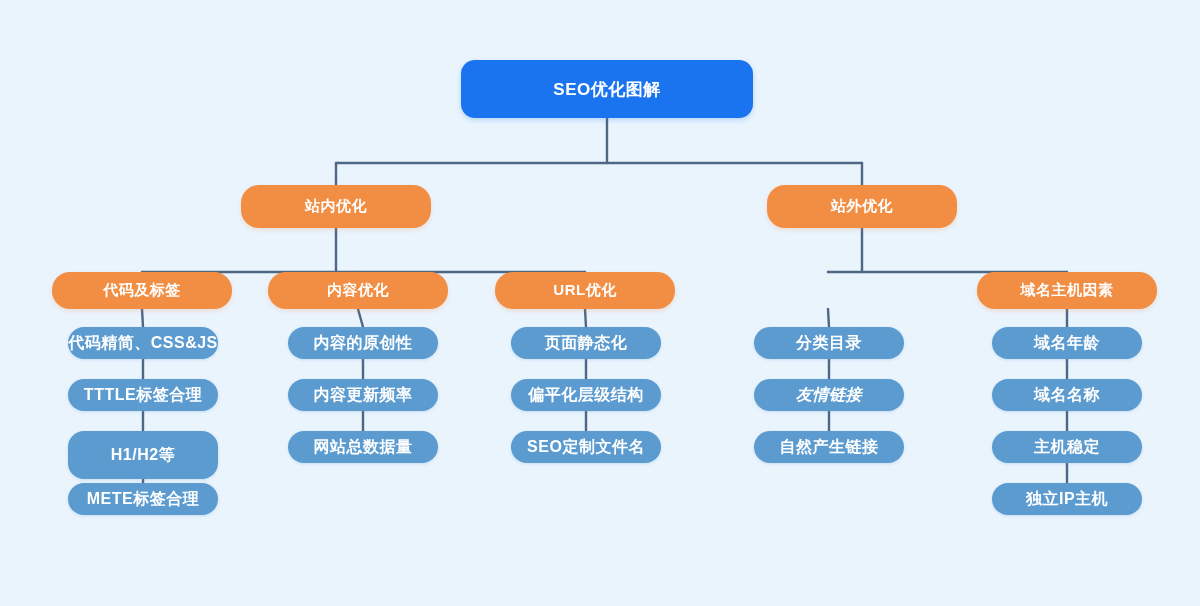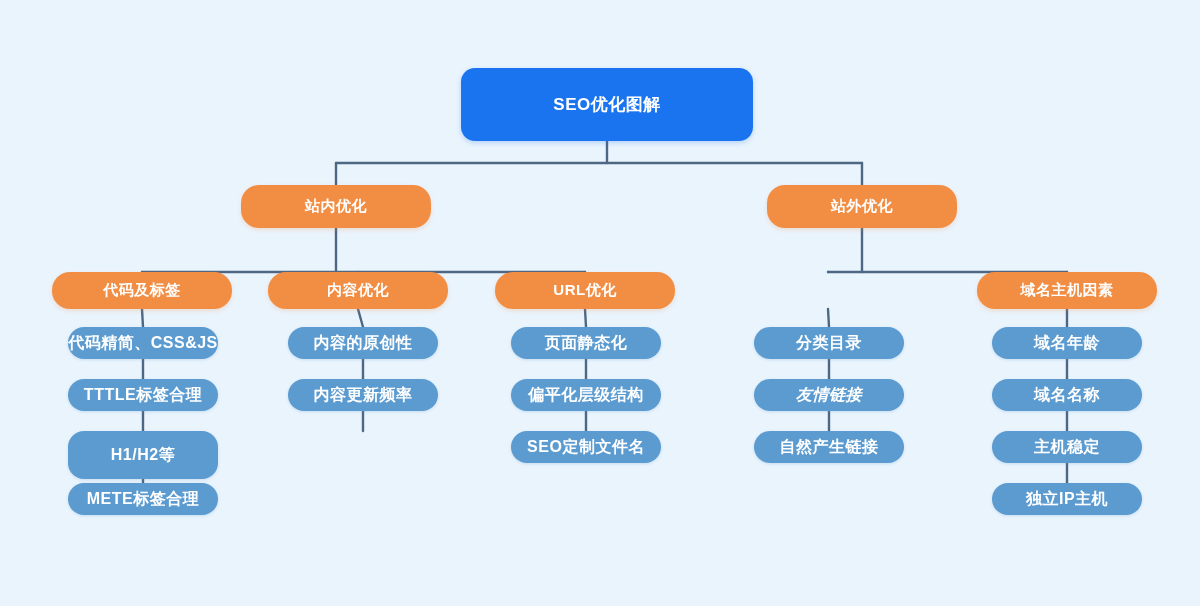--- a/index.html
+++ b/index.html
@@ -96,33 +96,34 @@
       <polyline points="586,359 586,379" fill="none" stroke="#4d6785" stroke-width="2.4" stroke-linecap="round" stroke-linejoin="round"></polyline>
       <polyline points="586,411 586,431" fill="none" stroke="#4d6785" stroke-width="2.4" stroke-linecap="round" stroke-linejoin="round"></polyline>
       <polyline points="828,309 829,327" fill="none" stroke="#4d6785" stroke-width="2.4" stroke-linecap="round" stroke-linejoin="round"></polyline>
       <polyline points="829,359 829,379" fill="none" stroke="#4d6785" stroke-width="2.4" stroke-linecap="round" stroke-linejoin="round"></polyline>
       <polyline points="829,411 829,431" fill="none" stroke="#4d6785" stroke-width="2.4" stroke-linecap="round" stroke-linejoin="round"></polyline>
       <polyline points="1067,309 1067,327" fill="none" stroke="#4d6785" stroke-width="2.4" stroke-linecap="round" stroke-linejoin="round"></polyline>
       <polyline points="1067,359 1067,379" fill="none" stroke="#4d6785" stroke-width="2.4" stroke-linecap="round" stroke-linejoin="round"></polyline>
       <polyline points="1067,411 1067,431" fill="none" stroke="#4d6785" stroke-width="2.4" stroke-linecap="round" stroke-linejoin="round"></polyline>
       <polyline points="1067,463 1067,483" fill="none" stroke="#4d6785" stroke-width="2.4" stroke-linecap="round" stroke-linejoin="round"></polyline>
     </svg>
-<div class="node root" style="left: 461px; top: 60px; width: 292px; height: 73px; margin-top: 8px;">SEO优化图解</div>
+<div class="node root" style="left: 461px; top: 60px; width: 292px; height: 58px;">SEO优化图解</div>
     <div class="node l2" style="left: 241px; top: 185px; width: 190px; height: 43px;">站内优化</div>
     <div class="node l2" style="left: 767px; top: 185px; width: 190px; height: 43px;">站外优化</div>
     <div class="node l3" style="left: 52px; top: 272px; width: 180px; height: 37px;">代码及标签</div>
     <div class="node l3" style="left: 268px; top: 272px; width: 180px; height: 37px;">内容优化</div>
     <div class="node l3" style="left: 495px; top: 272px; width: 180px; height: 37px;">URL优化</div>
     <div class="node l3" style="left: 977px; top: 272px; width: 180px; height: 37px;">域名主机因素</div>
     <div class="node leaf" style="left: 68px; top: 327px; width: 150px; height: 32px;">代码精简、CSS&amp;JS</div>
     <div class="node leaf" style="left: 68px; top: 379px; width: 150px; height: 32px;">TTTLE标签合理</div>
     <div class="node leaf" style="left: 68px; top: 431px; width: 150px; height: 48px;">H1/H2等</div>
     <div class="node leaf" style="left: 68px; top: 483px; width: 150px; height: 32px;">METE标签合理</div>
     <div class="node leaf" style="left: 288px; top: 327px; width: 150px; height: 32px;">内容的原创性</div>
     <div class="node leaf" style="left: 288px; top: 379px; width: 150px; height: 32px;">内容更新频率</div>
+    <div class="node leaf" style="left: 288px; top: 431px; width: 150px; height: 32px;">网站总数据量</div>
     <div class="node leaf" style="left: 511px; top: 327px; width: 150px; height: 32px;">页面静态化</div>
     <div class="node leaf" style="left: 511px; top: 379px; width: 150px; height: 32px;">偏平化层级结构</div>
     <div class="node leaf" style="left: 511px; top: 431px; width: 150px; height: 32px;">SEO定制文件名</div>
     <div class="node leaf" style="left: 754px; top: 327px; width: 150px; height: 32px;">分类目录</div>
     <div class="node leaf" style="left: 754px; top: 379px; width: 150px; height: 32px; font-style: italic;">友情链接</div>
     <div class="node leaf" style="left: 754px; top: 431px; width: 150px; height: 32px;">自然产生链接</div>
     <div class="node leaf" style="left: 992px; top: 327px; width: 150px; height: 32px;">域名年龄</div>
     <div class="node leaf" style="left: 992px; top: 379px; width: 150px; height: 32px;">域名名称</div>
     <div class="node leaf" style="left: 992px; top: 431px; width: 150px; height: 32px;">主机稳定</div>
     <div class="node leaf" style="left: 992px; top: 483px; width: 150px; height: 32px;">独立IP主机</div>

